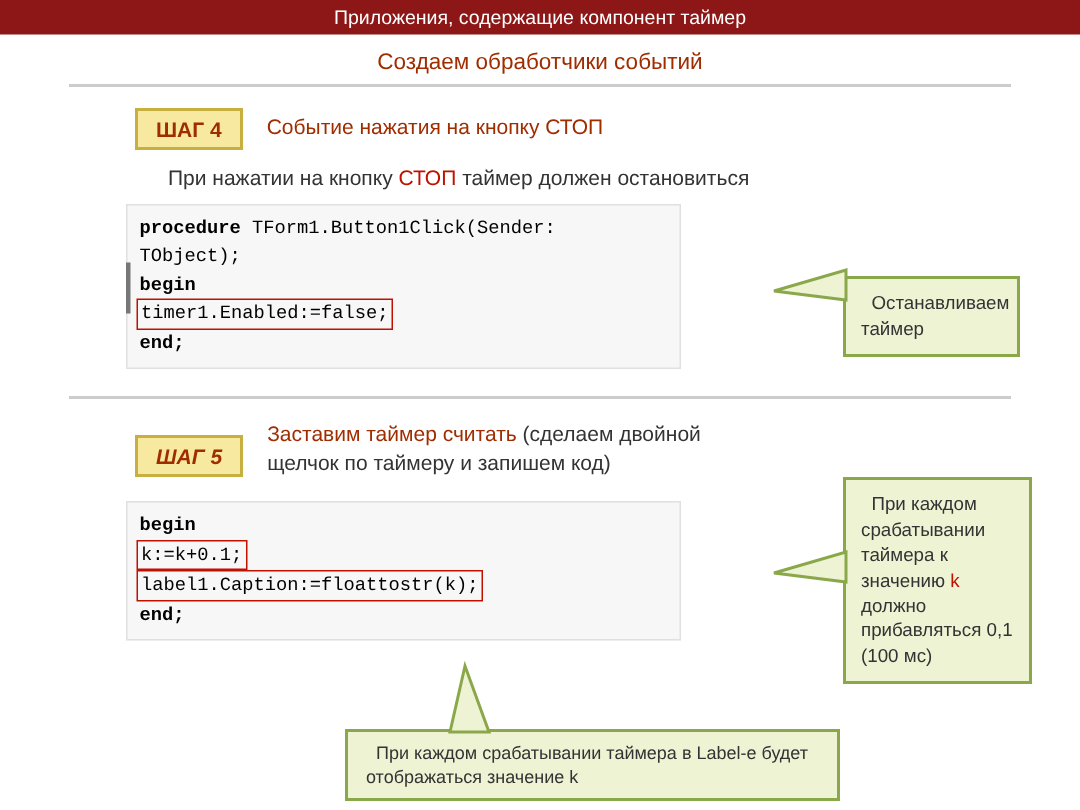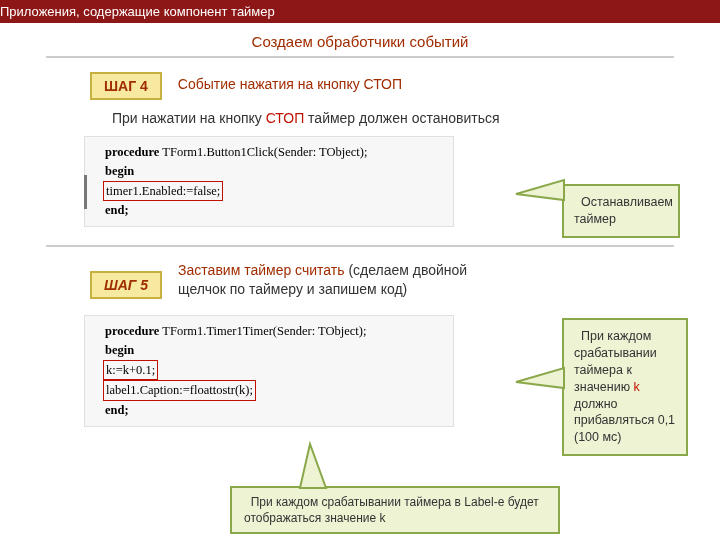--- a/index.html
+++ b/index.html
@@ -9,20 +9,21 @@
     height: 540px;
     font-family: Arial, sans-serif;
     font-size: 13px;
     background: #fff;
     color: #333;
     position: relative;
   }
   .banner {
     background: #8d1717;
     color: #fff;
+    text-align: center;
     padding: 4px 0;
     font-size: 13px;
   }
   .subtitle {
     color: #a02d00;
     text-align: center;
     font-size: 15px;
     margin: 10px 0 6px;
   }
   .hr {
@@ -48,22 +49,22 @@
     padding-top: 4px;
   }
   .body-text { margin: 10px 0 10px 112px; font-size: 14px; }
   .red { color: #c01000; }
   .code-box {
     position: relative;
     margin-left: 84px;
     width: 370px;
     background: #f7f7f7;
     border: 1px solid #e0e0e0;
-    padding: 6px 20px;
-    font-family: Liberation Serif, serif;
+    padding: 6px 8px;
+    font-family: Liberation Mono, monospace;
     font-size: 12.5px;
     line-height: 1.5;
     color: #000;
   }
   .code-box .kw { font-weight: bold; }
   .hl-line {
     display: inline-block;
     border: 1.5px solid #c01000;
     padding: 0 2px;
     margin-left: -2px;
@@ -137,21 +138,20 @@
 <div class="hr" style="margin-top:18px;"></div>
 
 <div class="step5-head">
   <span class="step-tag" style="margin-top:10px;font-style:italic;">ШАГ 5</span>
   <span class="step5-title">
     <span class="part1">Заставим таймер считать</span><span> (сделаем двойной щелчок по таймеру и запишем код)</span>
   </span>
 </div>
 
 <div class="code-box" style="margin-top:16px;">
-  <div><span class="kw">procedure</span><span> TForm1.Timer1Timer(Sender: TObject);</span></div>
   <div><span class="kw">begin</span></div>
   <div><span class="hl-line">k:=k+0.1;</span></div>
   <div><span class="hl-line">label1.Caption:=floattostr(k);</span></div>
   <div><span class="kw">end;</span></div>
 </div>
 
 <div class="callout" style="left:562px; top:318px; width:126px;">
   &nbsp;&nbsp;<span>При каждом срабатывании таймера к значению </span><span class="red-inline">k</span><span> должно прибавляться 0,1 (100 мс)</span>
 </div>
 <svg class="pointer" style="left:516px; top:368px; width:48px; height:24px;">

